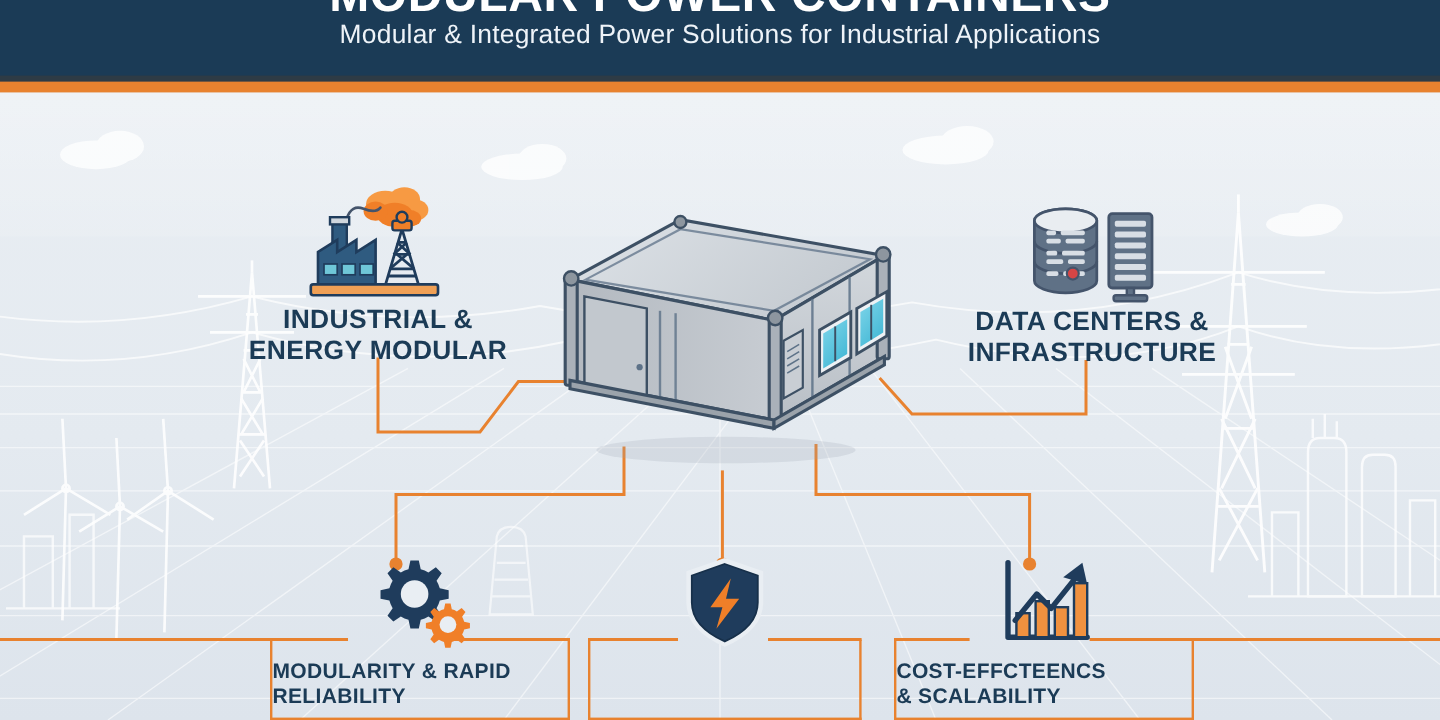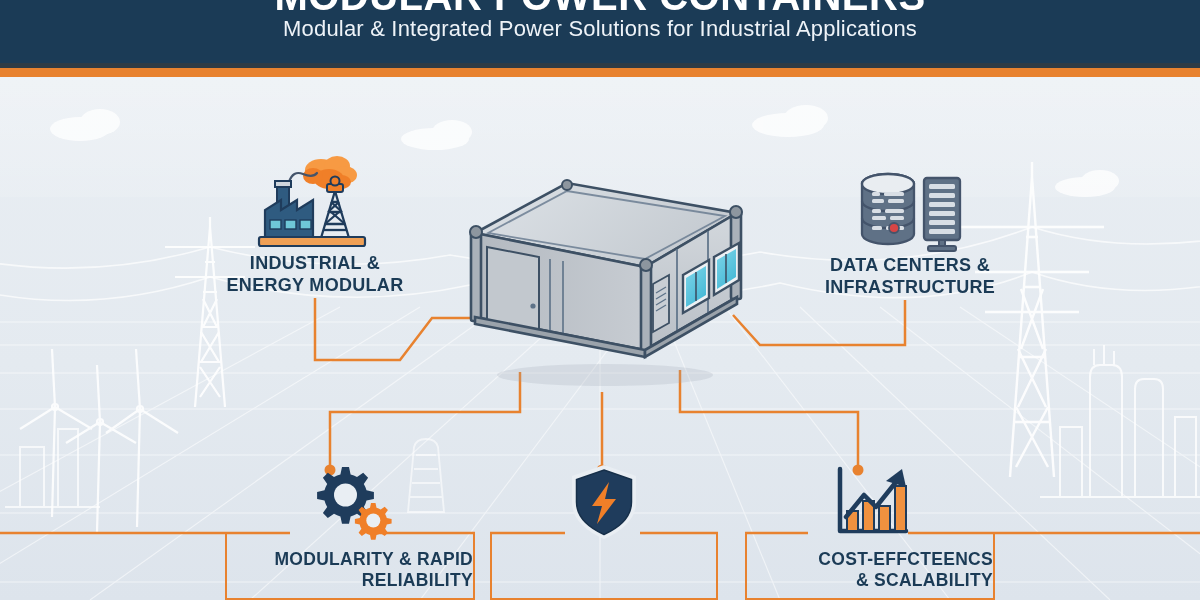--- a/index.html
+++ b/index.html
@@ -100,21 +100,21 @@
     position: absolute;
     z-index: 30;
     text-align: center;
   }
   .top-node .node-icon {
     display: block;
     margin: 0 auto;
   }
   .node-label {
     color: #1b3b56;
-    font-size: 18px;
+    font-size: 22px;
     font-weight: bold;
     line-height: 1.2;
     letter-spacing: 0.3px;
     white-space: nowrap;
   }
 
   #node-industrial { left: 195px; top: 148px; width: 240px; }
   #node-datacenter { left: 795px; top: 160px; width: 230px; }
 
   
@@ -123,21 +123,21 @@
     z-index: 30;
     border: 2.5px solid #e8822f;
     border-top: none;
     background: transparent;
     box-sizing: border-box;
   }
   .card-inner {
     position: absolute;
     left: 0; top: -72px;
     width: 100%;
-    text-align: right;
+    text-align: left;
   }
   .card-icon { display: block; margin: 0 auto; }
   .card-label {
     margin-top: 6px;
     color: #1b3b56;
     font-size: 17.5px;
     font-weight: bold;
     line-height: 1.2;
     letter-spacing: 0.3px;
     white-space: nowrap;

